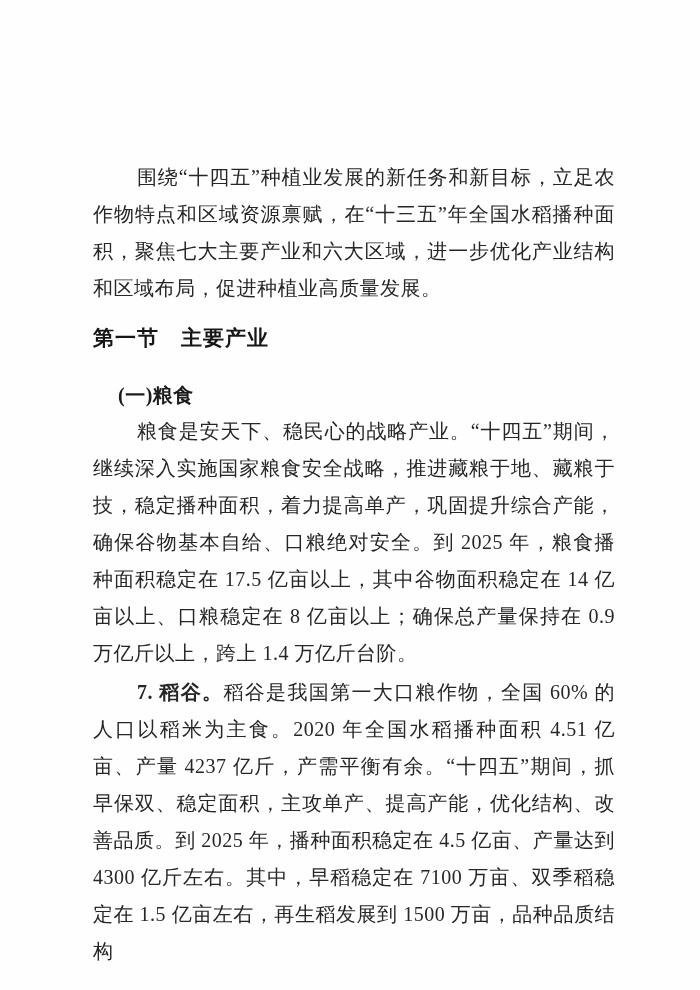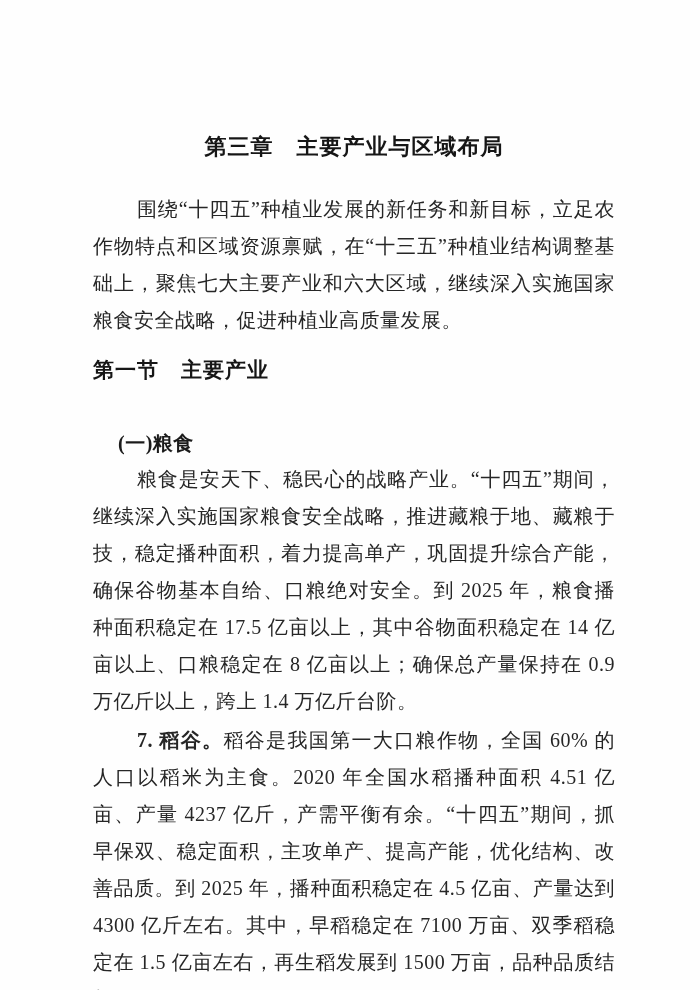--- a/index.html
+++ b/index.html
@@ -42,40 +42,39 @@
   .section-title {
     margin: 16px 0 0 0;
     font-size: 21px;
     line-height: 30px;
     font-weight: bold;
     text-align: left;
     letter-spacing: 1px;
     color: #161616;
   }
   .subsection-title {
-    margin: 44px 0 0 0;
+    margin: 28px 0 0 0;
     padding-left: 25px;
     font-size: 20px;
     line-height: 28px;
     font-weight: bold;
     letter-spacing: 0.5px;
     color: #1b1b1b;
   }
   p.grain-para { margin-top: 4px; }
   p.rice-para  { margin-top: 2px; }
   .bold-lead   { font-weight: bold; }
 </style>
 </head>
 <body>
 
 <div class="page">
 
-  <h1 class="chapter-title">第三章　主要产业与区域布局</h1>
 
-  <p class="body-para intro-para">围绕“十四五”种植业发展的新任务和新目标，立足农作物特点和区域资源禀赋，在“十三五”种植业结构调整基础上，聚焦七大主要产业和六大区域，继续深入实施国家粮食安全战略，促进种植业高质量发展。</p>
+  <p class="body-para intro-para">围绕“十四五”种植业发展的新任务和新目标，立足农作物特点和区域资源禀赋，在“十三五”年全国水稻播种面积，聚焦七大主要产业和六大区域，进一步优化产业结构和区域布局，促进种植业高质量发展。</p>
 
   <h2 class="section-title">第一节　主要产业</h2>
 
   <h3 class="subsection-title">(一)粮食</h3>
 
   <p class="body-para grain-para">粮食是安天下、稳民心的战略产业。“十四五”期间，继续深入实施国家粮食安全战略，推进藏粮于地、藏粮于技，稳定播种面积，着力提高单产，巩固提升综合产能，确保谷物基本自给、口粮绝对安全。到 2025 年，粮食播种面积稳定在 17.5 亿亩以上，其中谷物面积稳定在 14 亿亩以上、口粮稳定在 8 亿亩以上；确保总产量保持在 0.9 万亿斤以上，跨上 1.4 万亿斤台阶。</p>
 
   <p class="body-para rice-para"><span class="bold-lead">7. 稻谷。</span><span>稻谷是我国第一大口粮作物，全国 60% 的人口以稻米为主食。2020 年全国水稻播种面积 4.51 亿亩、产量 4237 亿斤，产需平衡有余。“十四五”期间，抓早保双、稳定面积，主攻单产、提高产能，优化结构、改善品质。到 2025 年，播种面积稳定在 4.5 亿亩、产量达到 4300 亿斤左右。其中，早稻稳定在 7100 万亩、双季稻稳定在 1.5 亿亩左右，再生稻发展到 1500 万亩，品种品质结构</span></p>
 
 </div>

